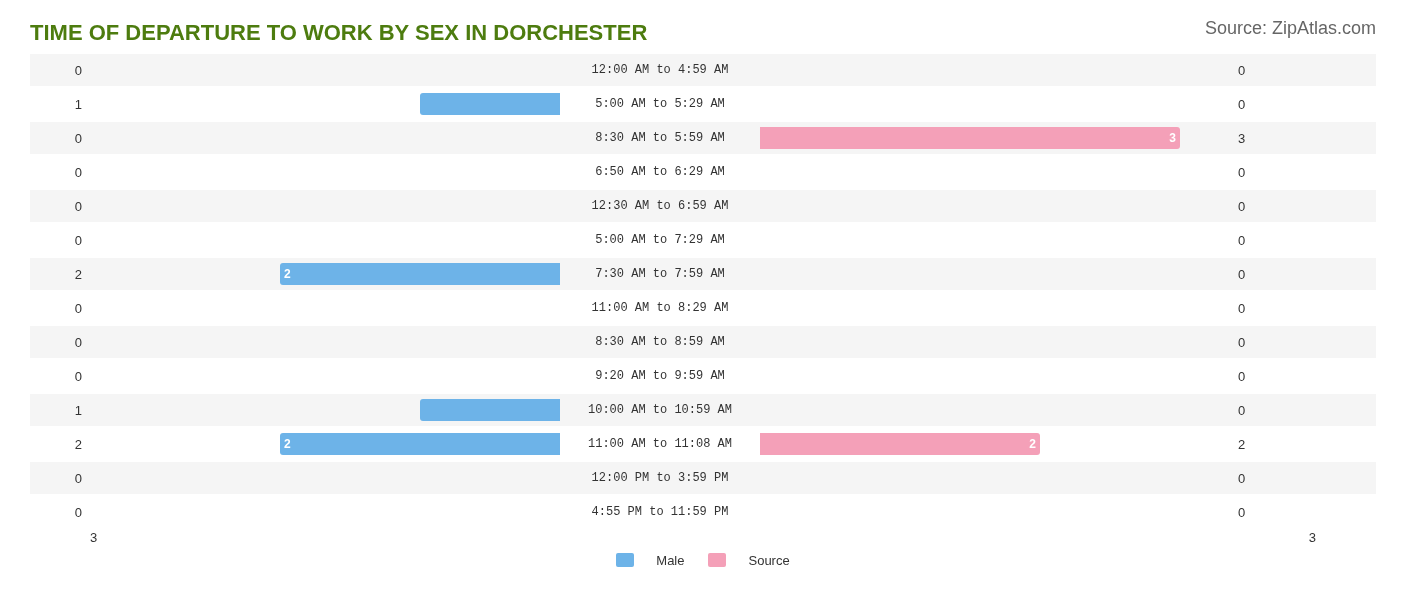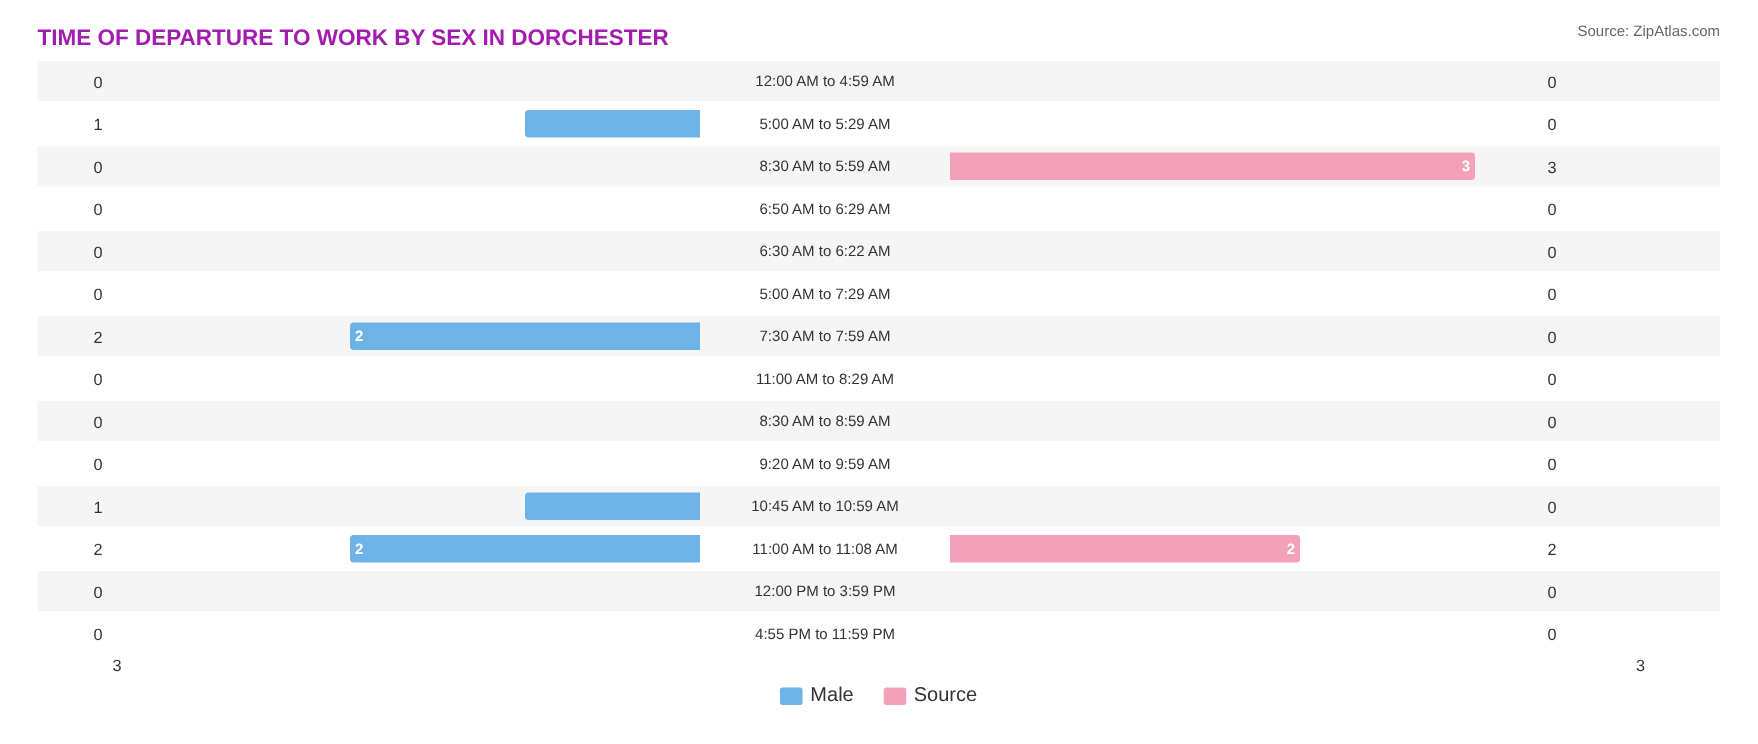--- a/index.html
+++ b/index.html
@@ -10,30 +10,30 @@
       height: 595px;
       overflow: hidden;
     }
     .chart-container {
       width: 1406px;
       height: 595px;
       padding: 20px 30px 40px 30px;
       position: relative;
     }
     .chart-title {
-      font-size: 18px;
+      font-size: 22px;
       font-weight: bold;
-      color: #a21caf;
+      color: #4d7c0f;
       margin-bottom: 4px;
     }
     .chart-source {
       position: absolute;
       top: 18px;
       right: 30px;
-      font-size: 12px;
+      font-size: 18px;
       color: #666;
     }
     .chart-area {
       position: relative;
       width: 100%;
       margin-top: 8px;
     }
     .bar-row {
       display: flex;
       align-items: center;
@@ -71,20 +71,21 @@
       justify-content: flex-start;
       min-width: 0;
     }
     .center-label {
       width: 200px;
       text-align: center;
       font-size: 12px;
       color: #333;
       flex-shrink: 0;
       padding: 0 6px;
+      font-family: Liberation Mono, monospace;
     }
     .right-bar-area {
       width: 470px;
       display: flex;
       justify-content: flex-start;
       align-items: center;
       flex-shrink: 0;
     }
     .right-bar {
       background: #f4a0b8;
@@ -111,23 +112,22 @@
     }
     .legend {
       display: flex;
       justify-content: center;
       align-items: center;
       gap: 24px;
       margin-top: 8px;
     }
     .legend-item {
       display: flex;
-      align-items: center;
-      gap: 6px;
-      font-size: 16px;
+      gap: 22px;
+      font-size: 13px;
       color: #333;
     }
     .legend-box {
       width: 18px;
       height: 14px;
       border-radius: 2px;
     }
     .bottom-labels {
       display: flex;
       justify-content: space-between;
@@ -191,21 +191,21 @@
     <div class="right-bar-area">
       
     </div>
     <div class="right-value">0</div>
   </div>
       <div class="bar-row">
     <div class="left-value">0</div>
     <div class="left-bar-area">
       
     </div>
-    <div class="center-label">6:30 AM to 6:22 AM</div>
+    <div class="center-label">12:30 AM to 6:59 AM</div>
     <div class="right-bar-area">
       
     </div>
     <div class="right-value">0</div>
   </div>
       <div class="bar-row">
     <div class="left-value">0</div>
     <div class="left-bar-area">
       
     </div>
@@ -261,21 +261,21 @@
     </div>
     <div class="right-value">0</div>
   </div>
       <div class="bar-row">
     <div class="left-value">1</div>
     <div class="left-bar-area">
       <div class="left-bar" style="width:140px;">
         
       </div>
     </div>
-    <div class="center-label">10:45 AM to 10:59 AM</div>
+    <div class="center-label">10:00 AM to 10:59 AM</div>
     <div class="right-bar-area">
       
     </div>
     <div class="right-value">0</div>
   </div>
       <div class="bar-row">
     <div class="left-value">2</div>
     <div class="left-bar-area">
       <div class="left-bar" style="width:280px;">
         <span class="bar-value-inside">2</span>

